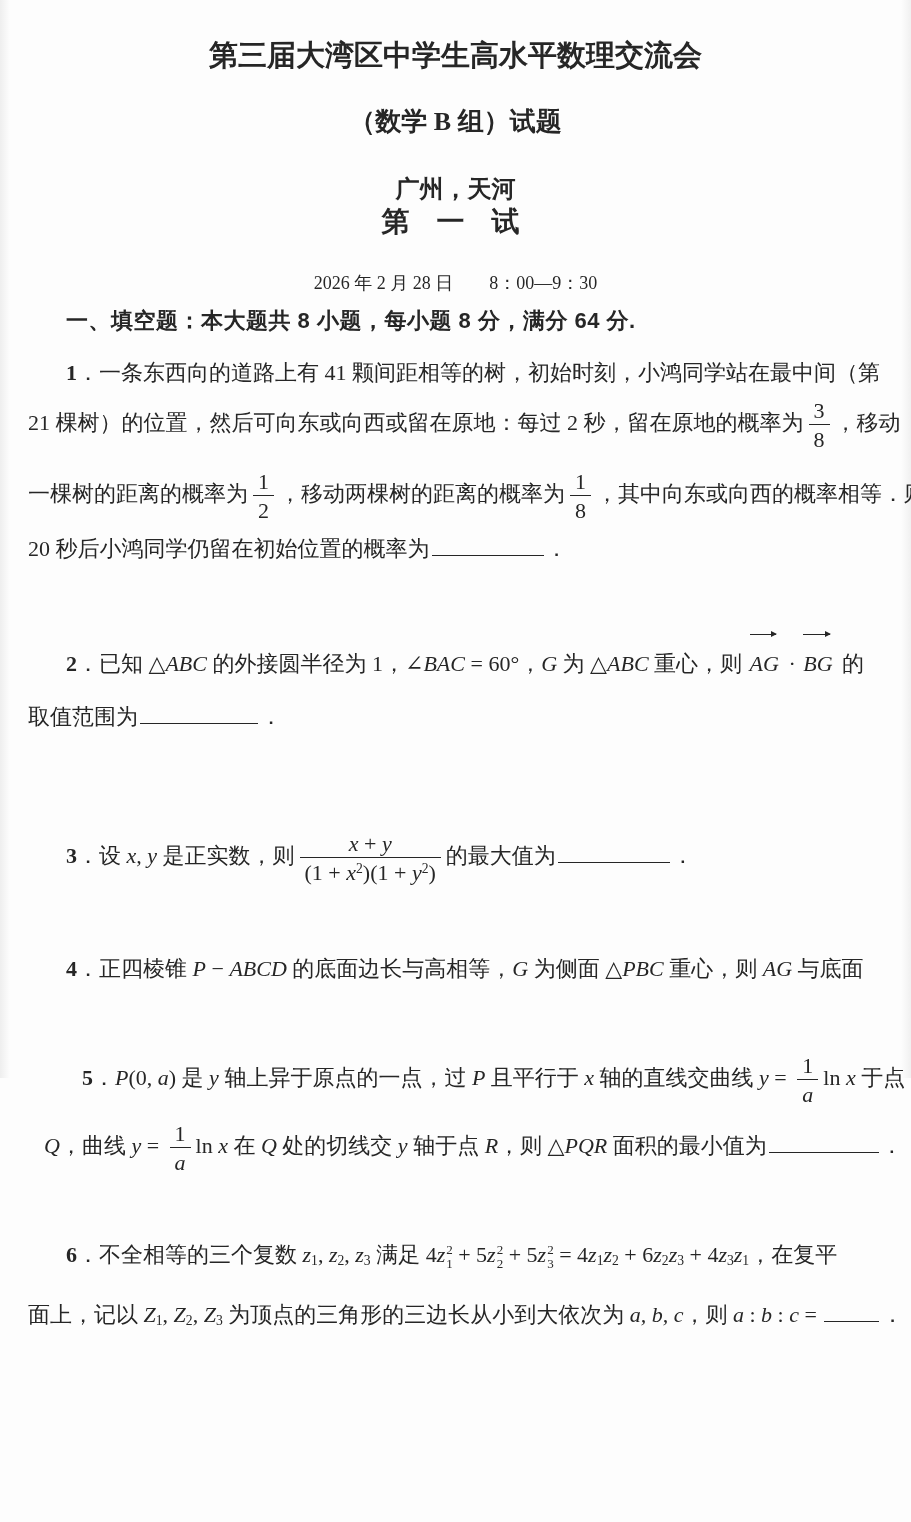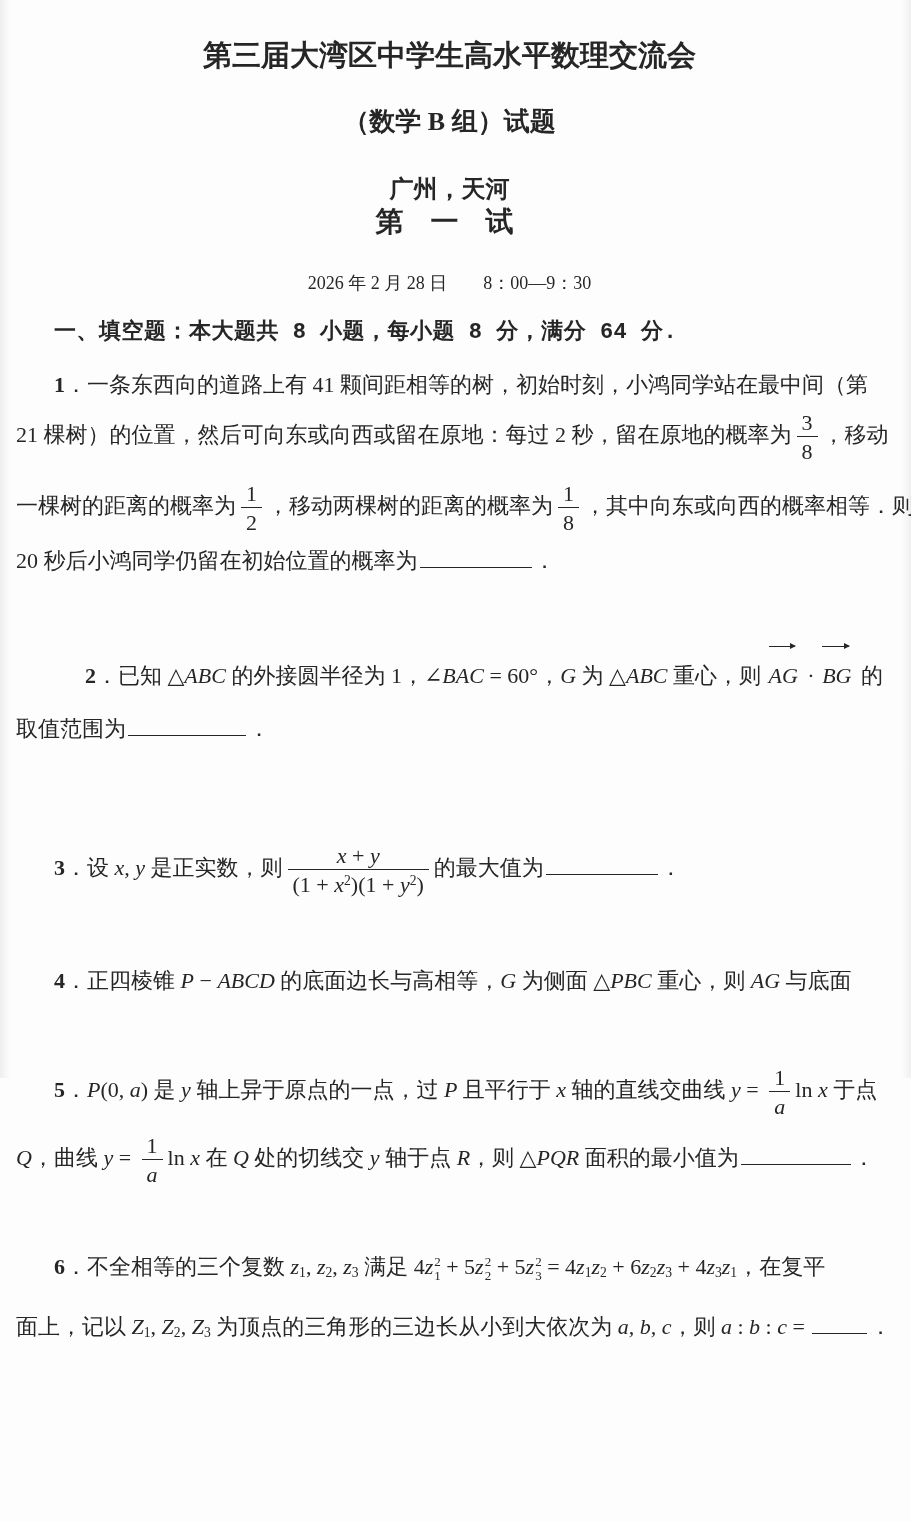--- a/index.html
+++ b/index.html
@@ -3,52 +3,52 @@
 <meta charset="utf-8">
 <style>
   html,body{margin:0;padding:0;}
   body{
     width:911px;height:1522px;overflow:hidden;
     background:#fdfdfd;color:#262626;
     font-family:"Liberation Serif","DejaVu Serif",serif;
     font-size:22px;
   }
   .page{position:relative;box-sizing:border-box;width:911px;height:1078px;
-    padding:36px 28px 54px 16px;}
+    padding:36px 28px 54px 28px;}
   .edge{position:absolute;top:0;bottom:0;width:10px;pointer-events:none;}
   .edge-left{left:0;background:linear-gradient(to right,rgba(0,0,0,0.06),rgba(0,0,0,0));}
   .edge-right{right:0;background:linear-gradient(to left,rgba(0,0,0,0.05),rgba(0,0,0,0));}
 
   .center{text-align:center;}
   .title{font-size:29px;font-weight:700;line-height:38px;}
   .subtitle{font-size:26px;font-weight:700;line-height:36px;margin-top:30px;}
   .location{font-size:24px;font-weight:700;line-height:30px;margin-top:34px;}
   .round{font-size:28px;font-weight:700;line-height:36px;letter-spacing:10px;}
   .datetime{font-size:18px;line-height:30px;margin-top:28px;}
   .section-header{
-    font-family:Liberation Mono, monospace;
-    font-weight:700;font-size:22px;line-height:30px;margin-top:20px;
+    font-family:Liberation Sans, sans-serif;
+    font-weight:700;font-size:22px;line-height:30px;margin-top:8px;
     padding-left:38px;letter-spacing:0.5px;
   }
 
   .question{margin:0;}
   .q1{margin-top:20px;}
   .q2{margin-top:76px;}
   .q3{margin-top:74px;}
   .q4{margin-top:48px;}
   .q5{margin-top:58px;}
   .q6{margin-top:52px;}
   .qline{white-space:nowrap;}
   .indent{padding-left:38px;}
   .lh-n{line-height:34px;}
   .lh-f66{line-height:66px;}
   .lh-f76{line-height:76px;}
-  .lh-v44{line-height:44px;text-align:right;}
+  .lh-v44{line-height:44px;}
   .lh-f96{line-height:96px;}
-  .lh-f68{line-height:68px;}
+  .lh-f68{line-height:68px;margin-left:16px;}
   .lh-s46{line-height:46px;}
   .mt14{margin-top:14px;}
   .mt16{margin-top:16px;}
 
   
   .sg-txt{font-style:normal;}
   .sg-b{font-weight:700;}
   .sg-it{font-style:italic;}
   .sg-sup{font-size:0.62em;vertical-align:0.55em;}
   .sg-sub{font-size:0.62em;vertical-align:-0.25em;}

